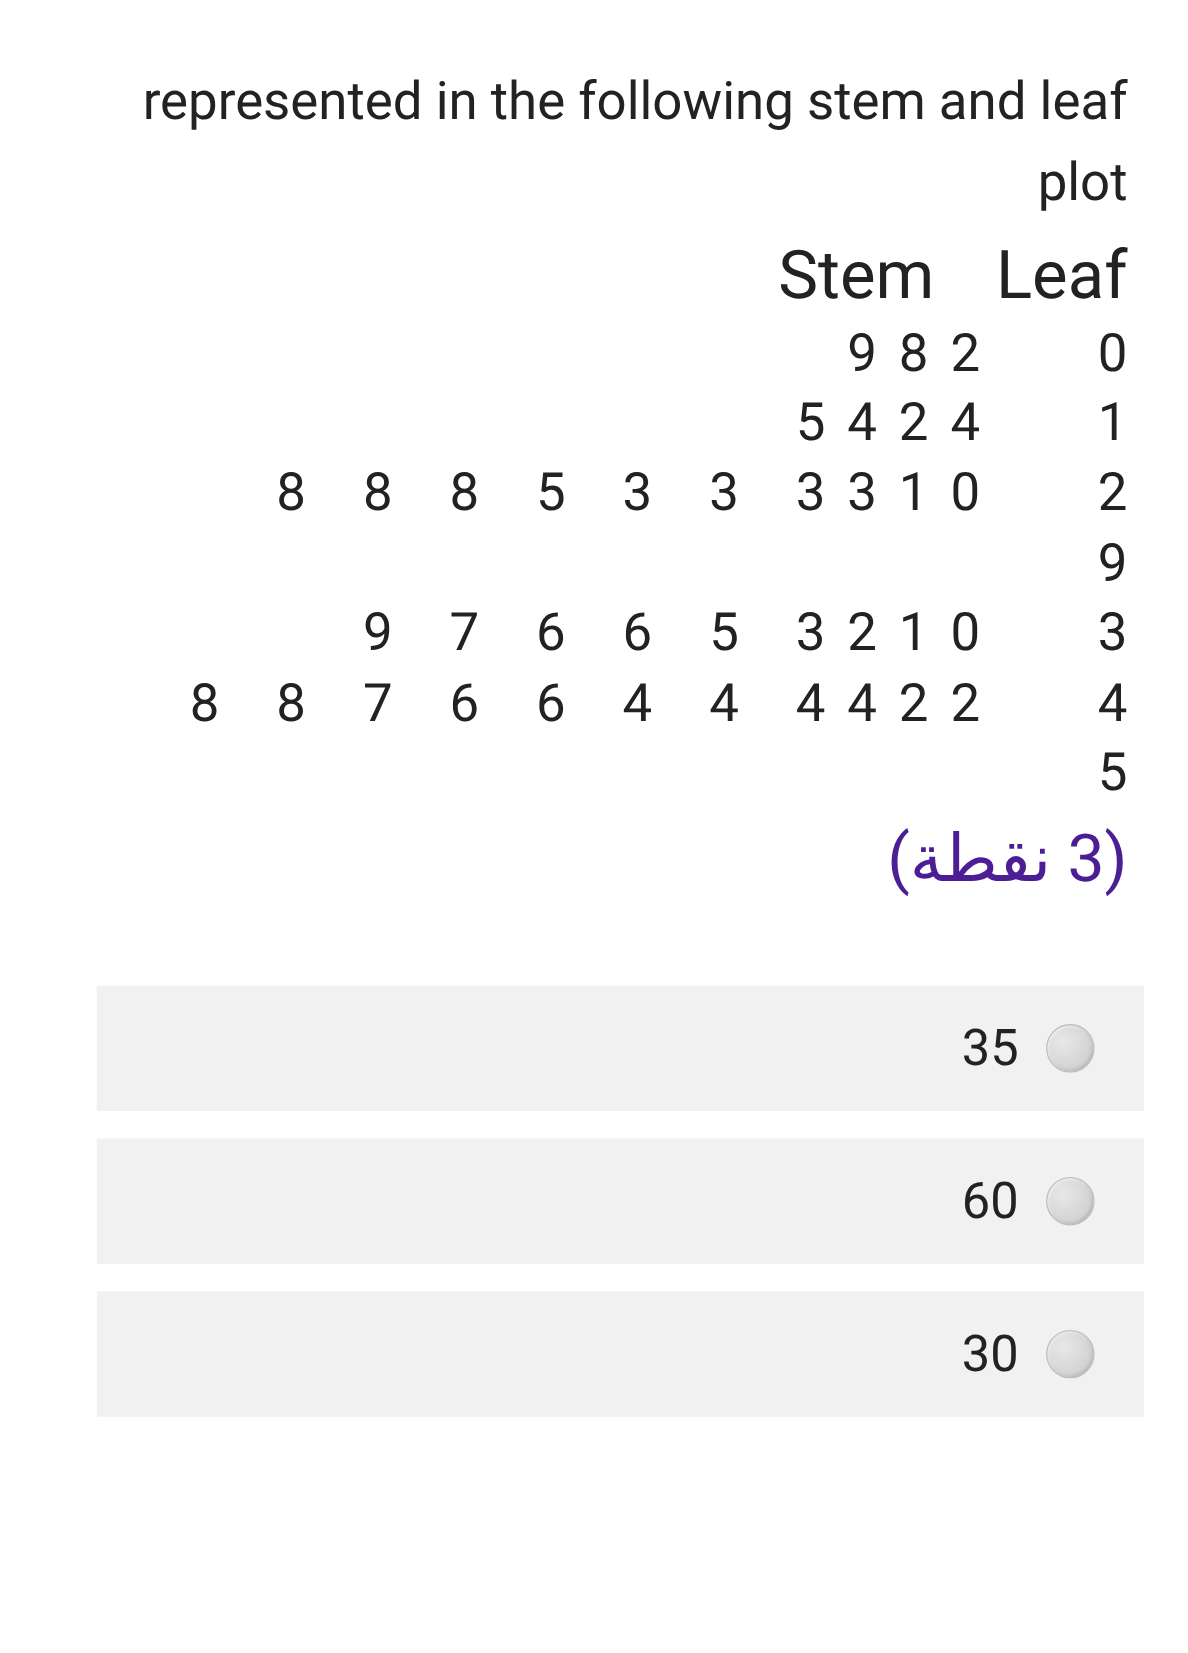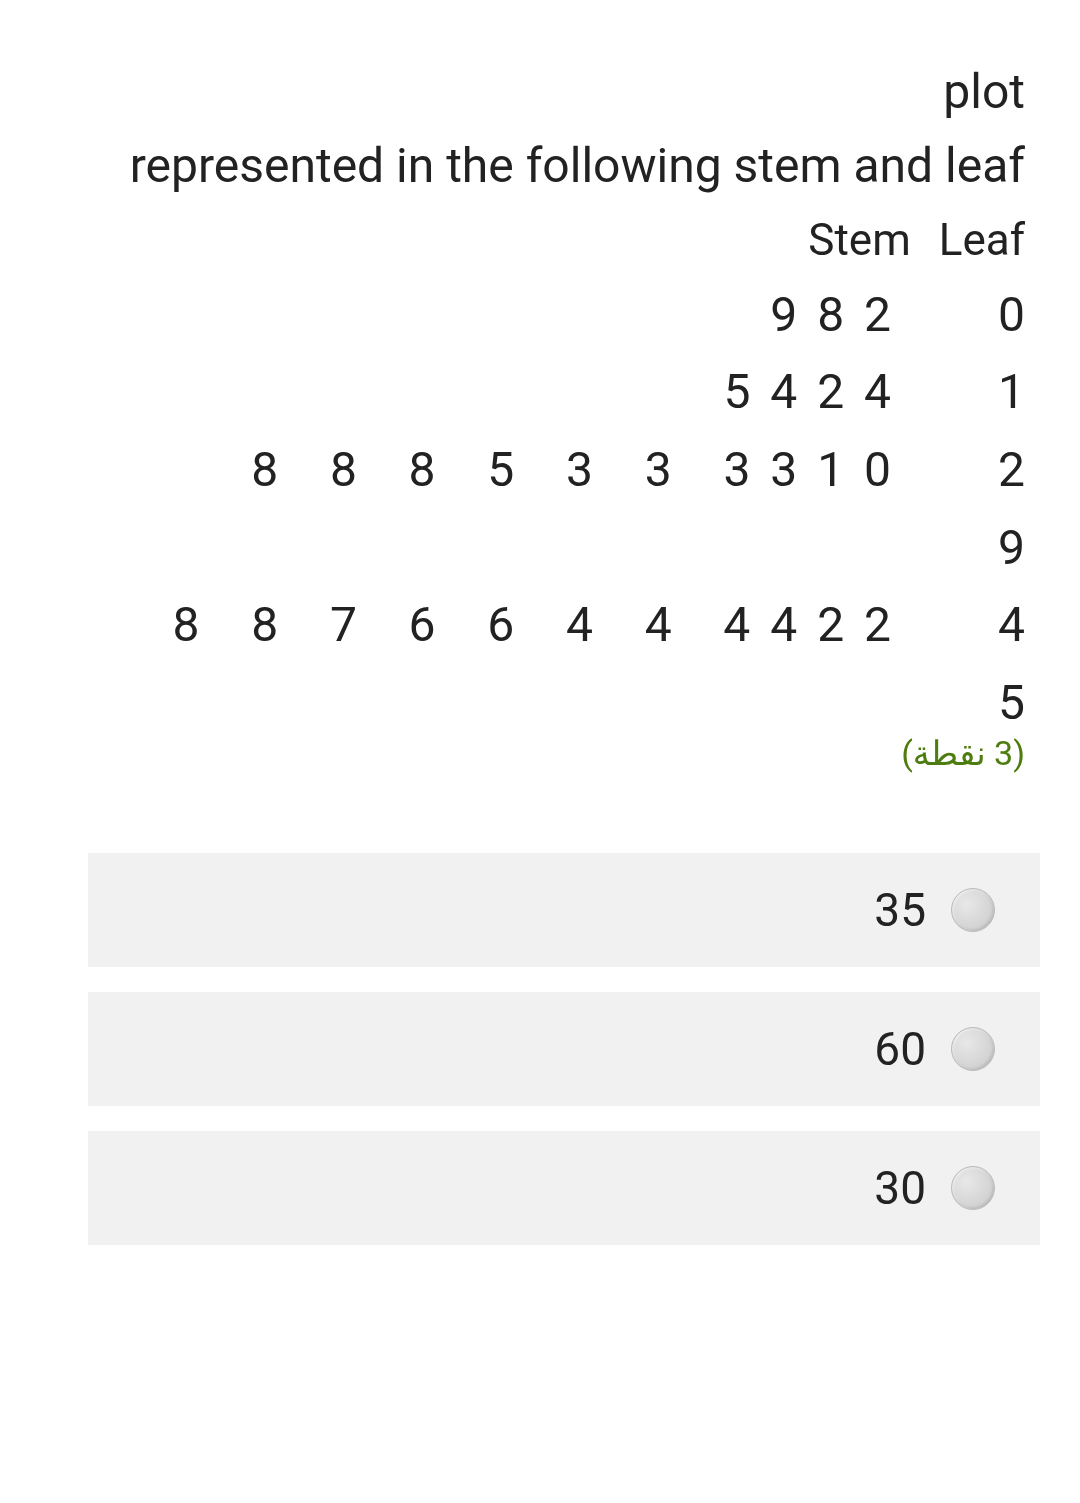--- a/index.html
+++ b/index.html
@@ -31,50 +31,50 @@
       text-align: right;
     }
     .stem-leaf-table {
       margin-top: 10px;
       text-align: right;
       direction: ltr;
     }
     .stem-leaf-header {
       display: flex;
       justify-content: flex-end;
-      font-size: 44px;
+      font-size: 61px;
       color: #222;
-      gap: 28px;
+      gap: 56px;
     }
     .stem-leaf-row {
       display: flex;
       justify-content: flex-end;
       font-size: 48px;
       color: #222;
       line-height: 1.2;
-      margin-top: 20px;
+      margin-top: 6px;
     }
     .leaf-cell {
       text-align: right;
       white-space: pre;
       letter-spacing: 4px;
     }
     .stem-cell {
       width: 100px;
       text-align: right;
       margin-left: 30px;
     }
     .asterisk {
       color: #c00;
     }
     .points {
-      font-size: 34px;
+      font-size: 60px;
       text-align: right;
-      color: #4d7c0f;
-      margin-top: 2px;
+      color: #4c1d95;
+      margin-top: 14px;
       direction: rtl;
     }
     .options-container {
       padding: 0 40px;
       margin-top: 40px;
     }
     .option-item {
       background: #f1f1f1;
       padding: 30px 45px 30px 30px;
       margin-bottom: 25px;
@@ -96,22 +96,22 @@
       background: radial-gradient(circle at 35% 35%, #e8e8e8, #c8c8c8);
       border: 1px solid #bbb;
       box-shadow: inset 1px 1px 3px rgba(255,255,255,0.6), inset -1px -1px 3px rgba(0,0,0,0.15);
     }
   </style>
 </head>
 <body>
 
 <div class="question-container">
   <div class="question-text">
+    <span class="line">represented in the following stem and leaf</span>
     <span class="line">plot</span>
-    <span class="line">represented in the following stem and leaf</span>
   </div>
 
   <div class="stem-leaf-table">
     <div class="stem-leaf-header">
       <span>Stem</span>
       <span>Leaf</span>
     </div>
 
     <div class="stem-leaf-row">
       <span class="leaf-cell">9 8 2</span>
@@ -126,20 +126,24 @@
     <div class="stem-leaf-row">
       <span class="leaf-cell">8   8   8   5   3   3   3 3 1 0</span>
       <span class="stem-cell">2</span>
     </div>
 
     <div class="stem-leaf-row">
       <span class="leaf-cell"></span>
       <span class="stem-cell">9</span>
     </div>
 
+    <div class="stem-leaf-row">
+      <span class="leaf-cell">9   7   6   6   5   3 2 1 0</span>
+      <span class="stem-cell">3</span>
+    </div>
 
     <div class="stem-leaf-row">
       <span class="leaf-cell">8   8   7   6   6   4   4   4 4 2 2</span>
       <span class="stem-cell">4</span>
     </div>
 
     <div class="stem-leaf-row">
       <span class="stem-cell">5</span>
     </div>
   </div>

